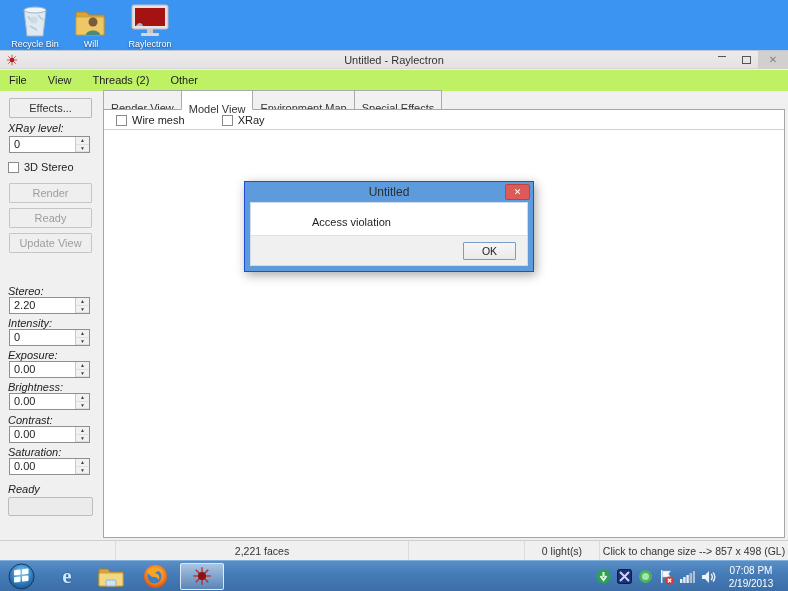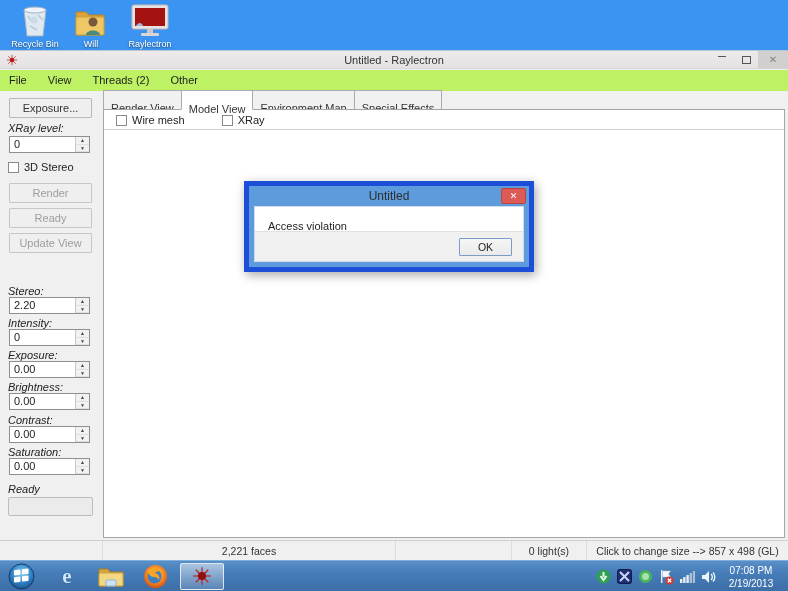--- a/index.html
+++ b/index.html
@@ -52,33 +52,33 @@
   .tab:last-child { border-right:1px solid #ababab; }
   .tab.active { background:#fff; height:19px; line-height:19px; z-index:3; border-right:1px solid #ababab;
                 margin:0 -1px 0 0; border-bottom:1px solid #fff; }
   #panel { position:absolute; left:103px; top:58px; width:682px; height:429px; background:#fff; border:1px solid #a5a5a5; z-index:1; }
   #panel-header { height:20px; border-bottom:1px solid #d2d2d2; padding:4px 0 0 12px; font-size:11px; }
   #panel-header .chk { margin-right:34px; }
   #viewport { position:absolute; left:0; top:21px; right:0; bottom:0; background:#fff; }
 
   
   #dialog { position:absolute; left:244px; top:130px; width:290px; height:91px; background:#5e9bdd;
-            box-shadow:2px 3px 10px rgba(0,0,0,.35); z-index:10; border:5px solid #1d4ed8; }
+            box-shadow:2px 3px 10px rgba(0,0,0,.35); z-index:10; border:1px solid #1d4ed8; }
   #dlg-title { height:20px; line-height:20px; text-align:center; color:#2e2e2e; font-size:12px; }
   #dlg-close { position:absolute; top:2px; right:3px; width:25px; height:16px; background:#dd5b56; border:1px solid #b84440;
                border-radius:2px; color:#fff; font-size:9px; text-align:center; line-height:15px; }
-  #dlg-body { position:absolute; left:5px; right:5px; top:20px; bottom:5px; background:#fff; border:1px solid #cfdced; }
+  #dlg-body { position:absolute; left:5px; right:5px; top:20px; bottom:5px; background:#fff; border:1px solid #cfdced;padding-left:48px; }
   #dlg-msg { padding:13px 0 0 13px; font-size:11px; color:#1e1e1e; }
   #dlg-footer { position:absolute; left:0; right:0; bottom:0; height:30px; background:#f0f0f0; border-top:1px solid #e1e1e1; }
   #dlg-ok { position:absolute; right:11px; top:6px; width:53px; height:18px; background:linear-gradient(#f6f6f6,#eaeaea);
             border:1px solid #7a9cc6; border-radius:1px; font-size:10.5px; text-align:center; line-height:16px; color:#222; }
 
   
   #statusbar { position:absolute; left:0; top:489px; width:100%; height:21px; background:#f0f0f0;
-               border-top:1px solid #cfcfcf; display:flex; font-size:10.5px; color:#333; }
+               border-top:1px solid #cfcfcf; display:flex; font-size:10.5px; color:#333;padding-left:13px; }
   .sb-cell { height:100%; border-right:1px solid #dcdcdc; display:flex; align-items:center; justify-content:center; }
   .sb-0 { width:103px; } .sb-1 { width:293px; } .sb-2 { width:116px; } .sb-3 { width:75px; } .sb-4 { flex:1; border-right:none; }
 
   
   #taskbar { position:absolute; left:0; top:560px; width:788px; height:31px;
              background:linear-gradient(#5a8fc7,#467db8 40%,#3c6ea7); border-top:1px solid #7fb0dd;
              display:flex; align-items:center; }
   .task-icon { width:34px; height:29px; display:flex; align-items:center; justify-content:center; }
   #task-start { margin-left:4px; }
   #task-app { width:44px; height:27px; margin-left:8px; background:linear-gradient(rgba(255,255,255,.5),rgba(255,255,255,.15));
@@ -150,21 +150,21 @@
     </div>
 
     <div id="menubar">
       <span class="menu-item">File</span>
       <span class="menu-item">View</span>
       <span class="menu-item">Threads (2)</span>
       <span class="menu-item">Other</span>
     </div>
 
     <div id="sidebar">
-      <div class="sbtn" style="top:7px;">Exposure...</div>
+      <div class="sbtn" style="top:7px;">Effects...</div>
       <div class="slabel" style="top:31px;">XRay level:</div>
       <div class="spin" style="top:45px;">
         <span class="val">0</span>
         <span class="arrs">
             <span class="arr">▲</span>
             <span class="arr">▼</span>
           </span>
       </div>
       <div id="stereo-row" style="top:70px;">
         <span class="cbx"></span><span>3D Stereo</span>

